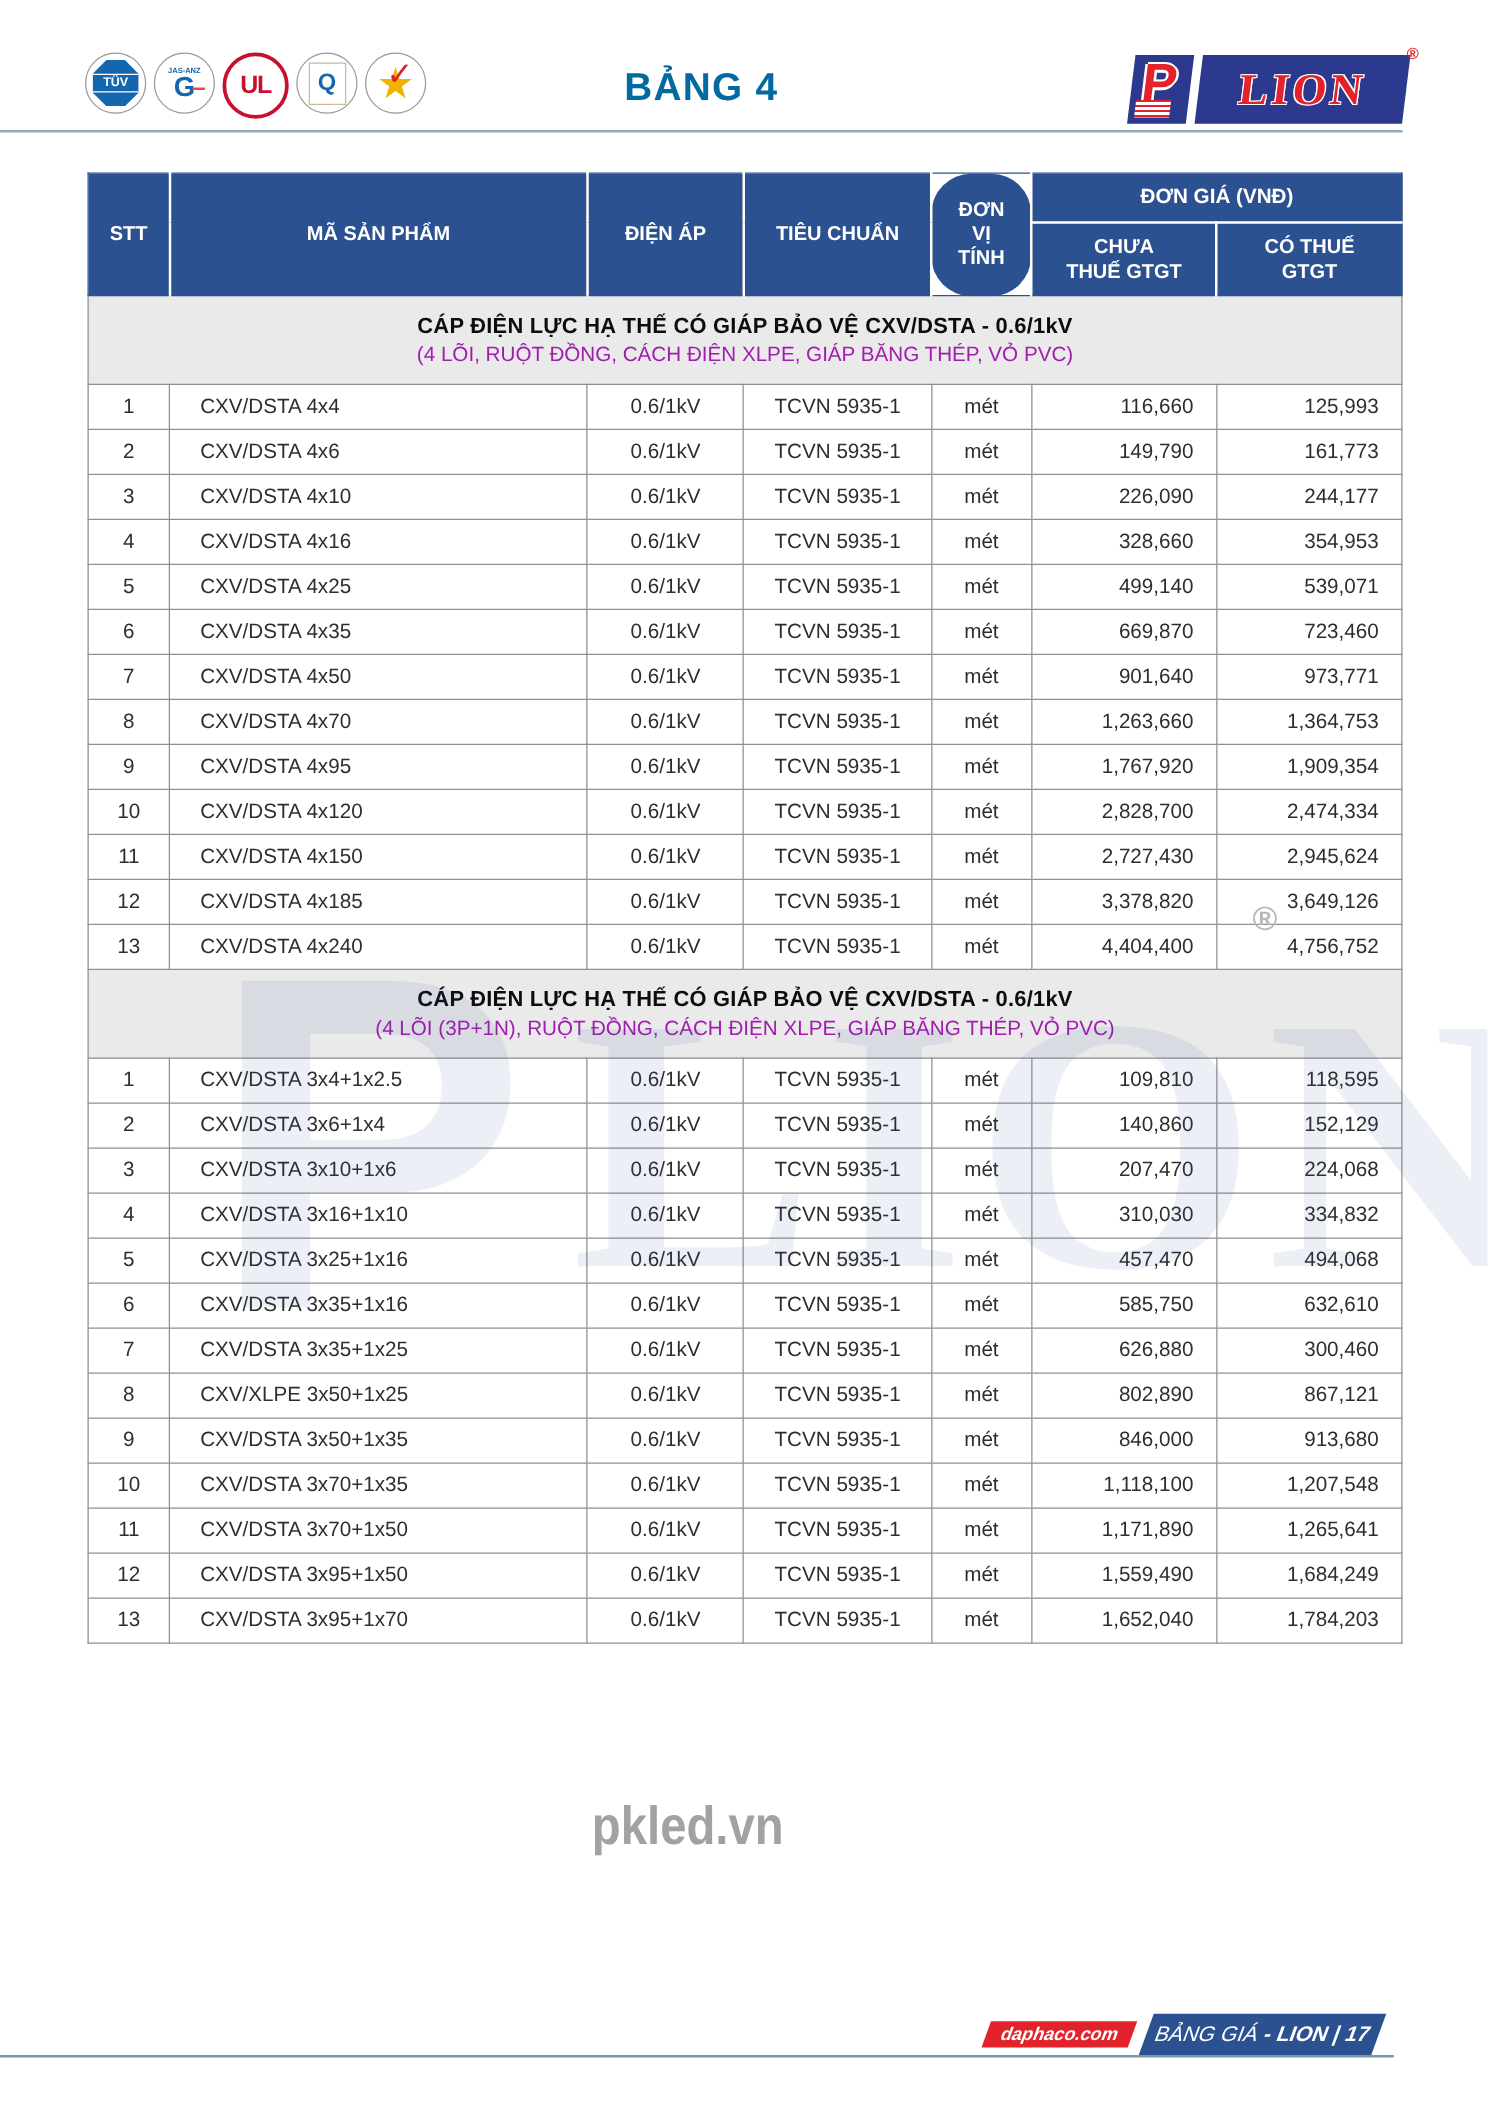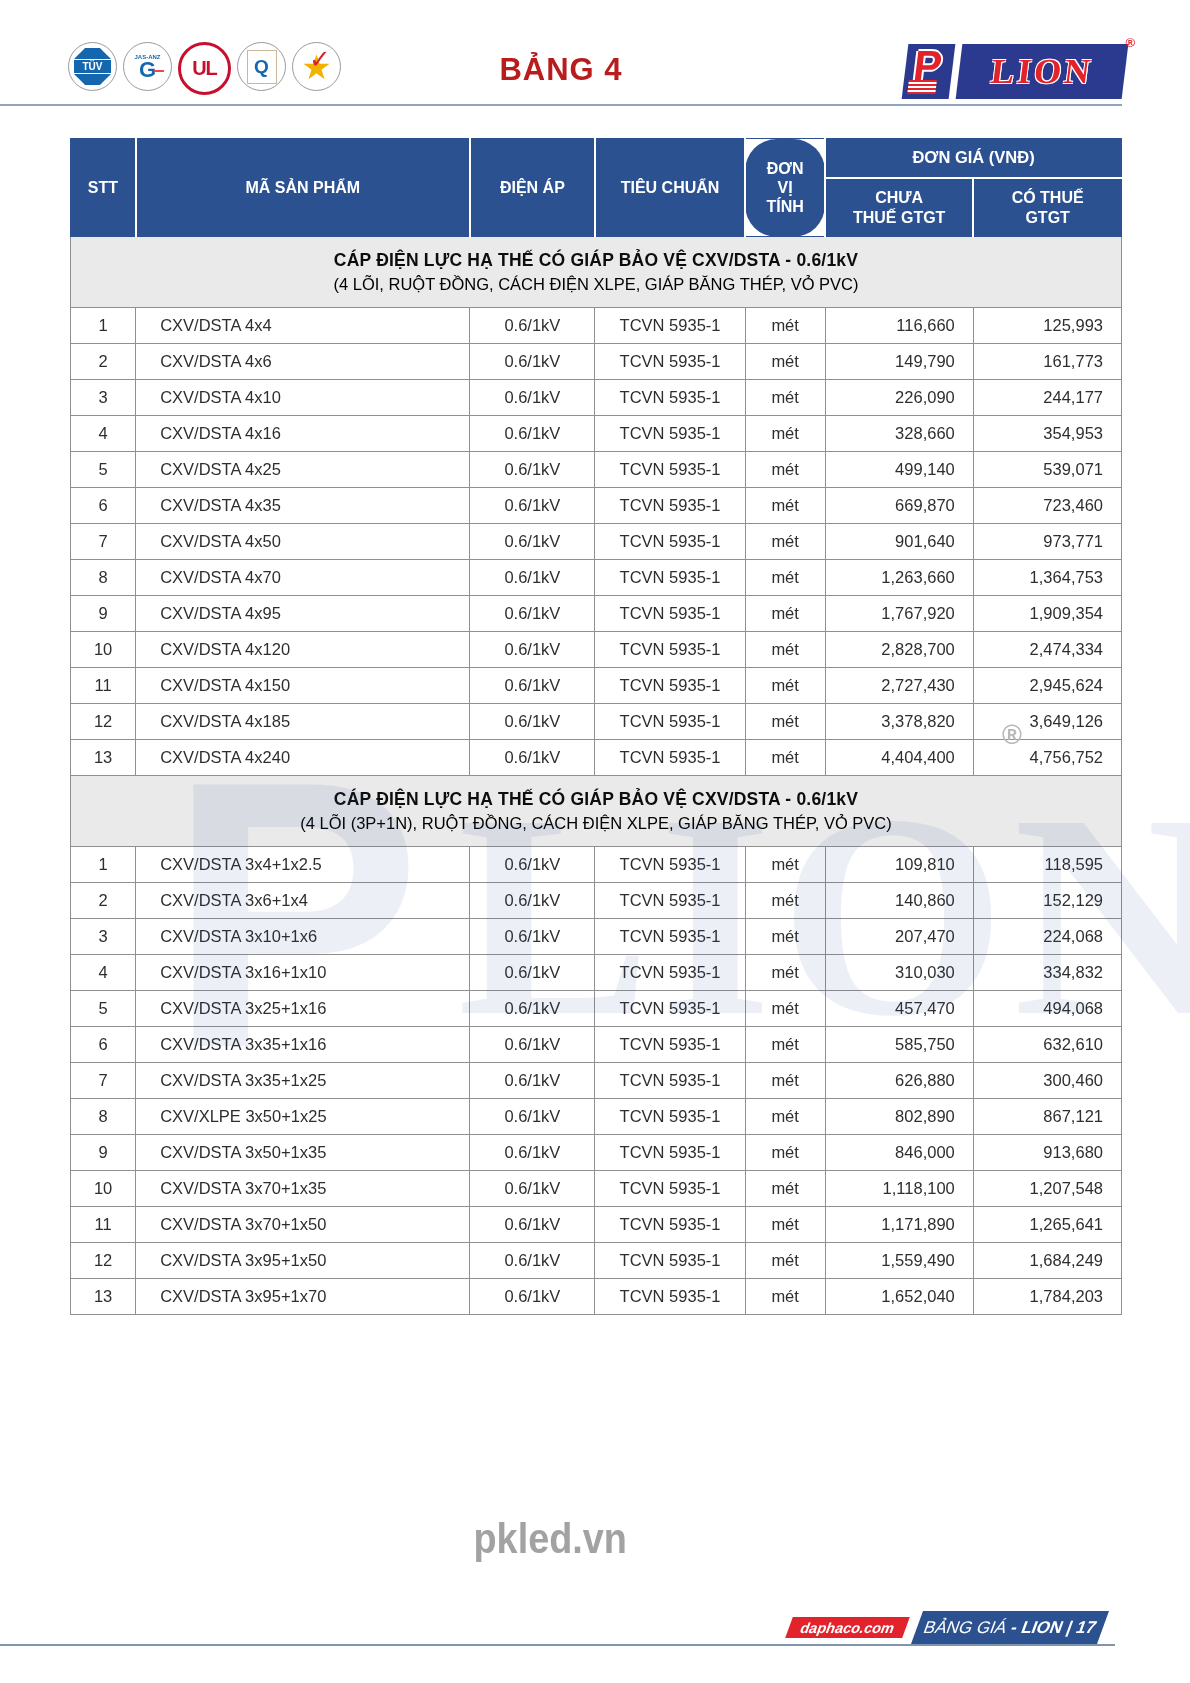--- a/index.html
+++ b/index.html
@@ -17,21 +17,21 @@
   .jas-g{font-size:22px;line-height:20px;font-weight:800;color:#1467ae;position:relative;}
   .jas-g::after{content:"";position:absolute;right:-8px;top:10px;width:10px;height:2px;background:#e84b4b;}
   .ul-badge{border:3px solid #c8102e;}
   .ul-badge span{color:#c8102e;font-weight:800;font-size:20px;letter-spacing:-1px;}
   .quacert-box{width:28px;height:32px;border:1px solid #c9b89a;display:flex;align-items:center;justify-content:center;}
   .quacert-box span{color:#1467ae;font-weight:800;font-size:19px;}
   .star{font-size:34px;color:#f2b200;line-height:34px;}
   .check{position:absolute;top:1px;left:16px;font-size:26px;font-weight:bold;color:#d8232a;}
 
   .page-title{position:absolute;left:0;width:1122px;top:52px;text-align:center;margin:0;
-              font-size:31px;font-weight:800;letter-spacing:1px;color:#b91c1c;}
+              font-size:31px;font-weight:800;letter-spacing:1px;color:#0369a1;}
 
   .lion-logo{position:absolute;left:903px;top:44px;width:224px;height:55px;}
   .lion-p-box{position:absolute;left:2px;top:0;width:47px;height:55px;background:#2b3a8e;transform:skewX(-7deg);}
   .p-letter{position:absolute;left:8px;top:-2px;font-size:42px;font-weight:800;color:#e3232b;
             text-shadow:-2px 0 0 #fff,2px 0 0 #fff,0 -2px 0 #fff,0 2px 0 #fff;}
   .p-stripes{position:absolute;left:5px;bottom:5px;width:28px;height:14px;
              background:repeating-linear-gradient(to bottom,#e3232b 0 2px,#fff 2px 4px);}
   .lion-text-box{position:absolute;left:56px;top:0;width:166px;height:55px;background:#2b3a8e;transform:skewX(-7deg);
                  display:flex;align-items:center;justify-content:center;}
   .lion-word{font-family:"Liberation Serif","DejaVu Serif",serif;font-weight:bold;font-size:35px;color:#e3232b;letter-spacing:3px;
@@ -52,30 +52,30 @@
   th.th-unit{word-spacing:999px;border-radius:32px;}
   th .wrapcap{display:inline-block;max-width:95px;}
 
   tbody td{border:1px solid #8f8f8f;height:35px;font-size:16.5px;color:#2e2e2e;
            padding:0 6px;line-height:1.1;background:transparent;}
   td.stt,td.c{text-align:center;}
   td.code{text-align:left;padding-left:24px;}
   td.num{text-align:right;padding-right:18px;}
   tr.section-row td{height:60px;background:#eaeaea;text-align:center;padding:5px 13px;vertical-align:middle;}
   .sec-title{font-weight:800;font-size:17.5px;color:#0d0d0d;letter-spacing:.2px;}
-  .sec-sub{font-size:16.5px;color:#000000;margin-top:4px;}
+  .sec-sub{font-size:16.5px;color:#a21caf;margin-top:4px;}
 
   
   .wm-lion{position:absolute;left:168px;top:690px;width:860px;height:450px;z-index:2;pointer-events:none;
            display:flex;align-items:center;gap:36px;}
   .wm-p{font-size:380px;line-height:380px;font-weight:800;color:rgba(43,81,144,0.09);}
   .wm-word{font-family:"Liberation Serif","DejaVu Serif",serif;font-size:290px;font-weight:bold;
            letter-spacing:8px;color:rgba(43,81,144,0.09);}
   .wm-reg{position:absolute;right:6px;top:30px;font-size:27px;color:#b9b9b9;font-weight:bold;}
-  .wm-center{position:absolute;left:0;width:1100px;top:1514px;text-align:center;z-index:2;
+  .wm-center{position:absolute;left:0;width:1100px;top:1437px;text-align:center;z-index:2;
              font-size:43px;font-weight:800;color:#a2a2a2;letter-spacing:0;}
   .wm-center span{display:inline-block;transform:scaleX(.88);}
 
   
   .site-tag{position:absolute;left:789px;top:1617px;height:21px;padding:0 12px;background:#e3232b;
             transform:skewX(-20deg);display:flex;align-items:center;z-index:3;}
   .site-tag span{color:#fff;font-weight:bold;font-size:14.5px;}
   .page-tag{position:absolute;left:917px;top:1611px;height:33px;width:186px;background:#2b5190;
             transform:skewX(-20deg);display:flex;align-items:center;justify-content:center;z-index:3;}
   .page-tag .lt{color:#fff;font-size:17px;font-weight:400;margin-right:5px;}

